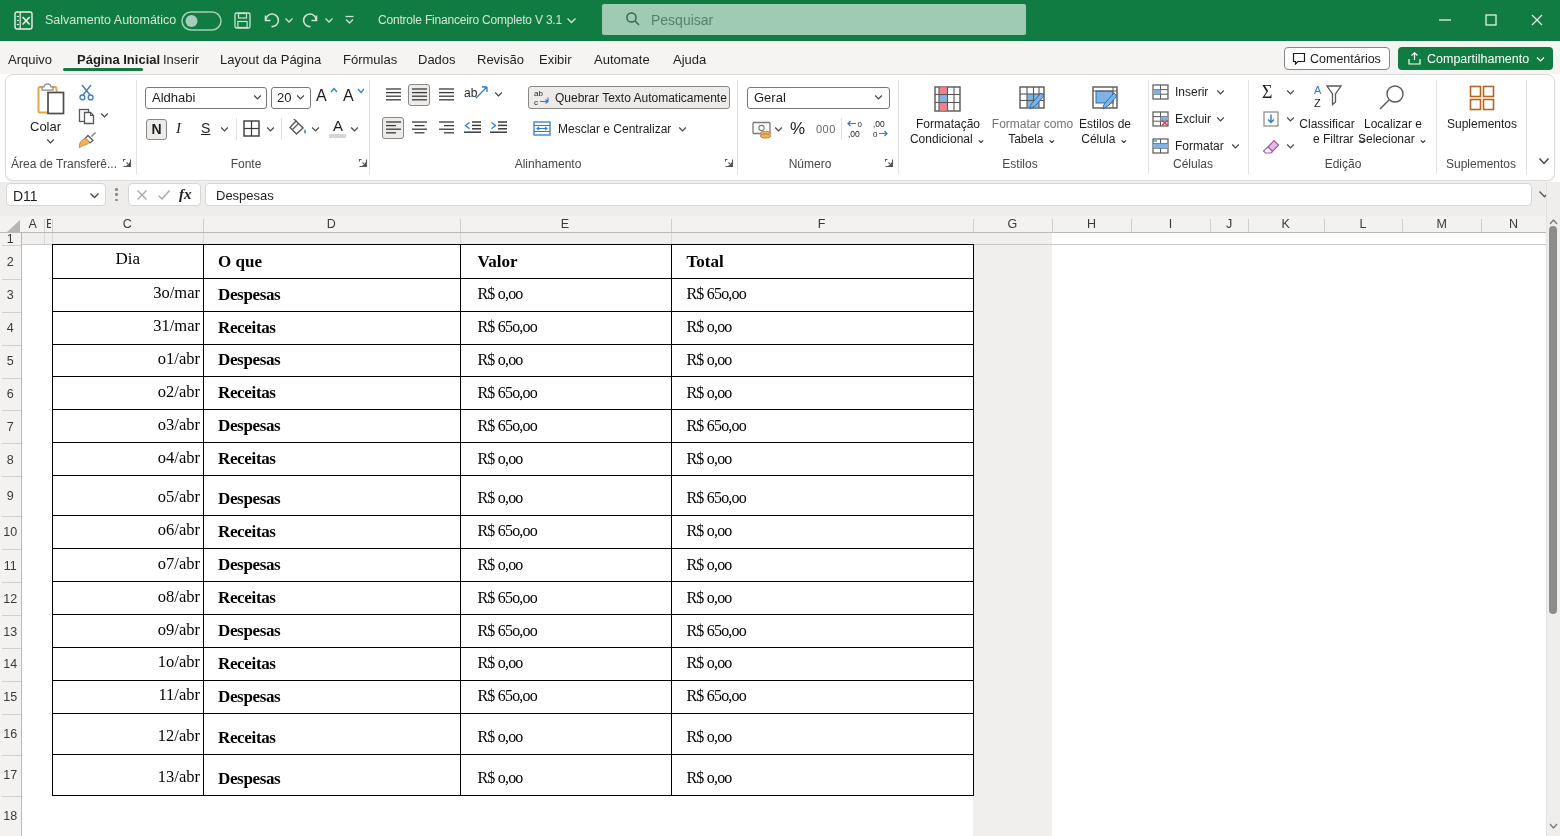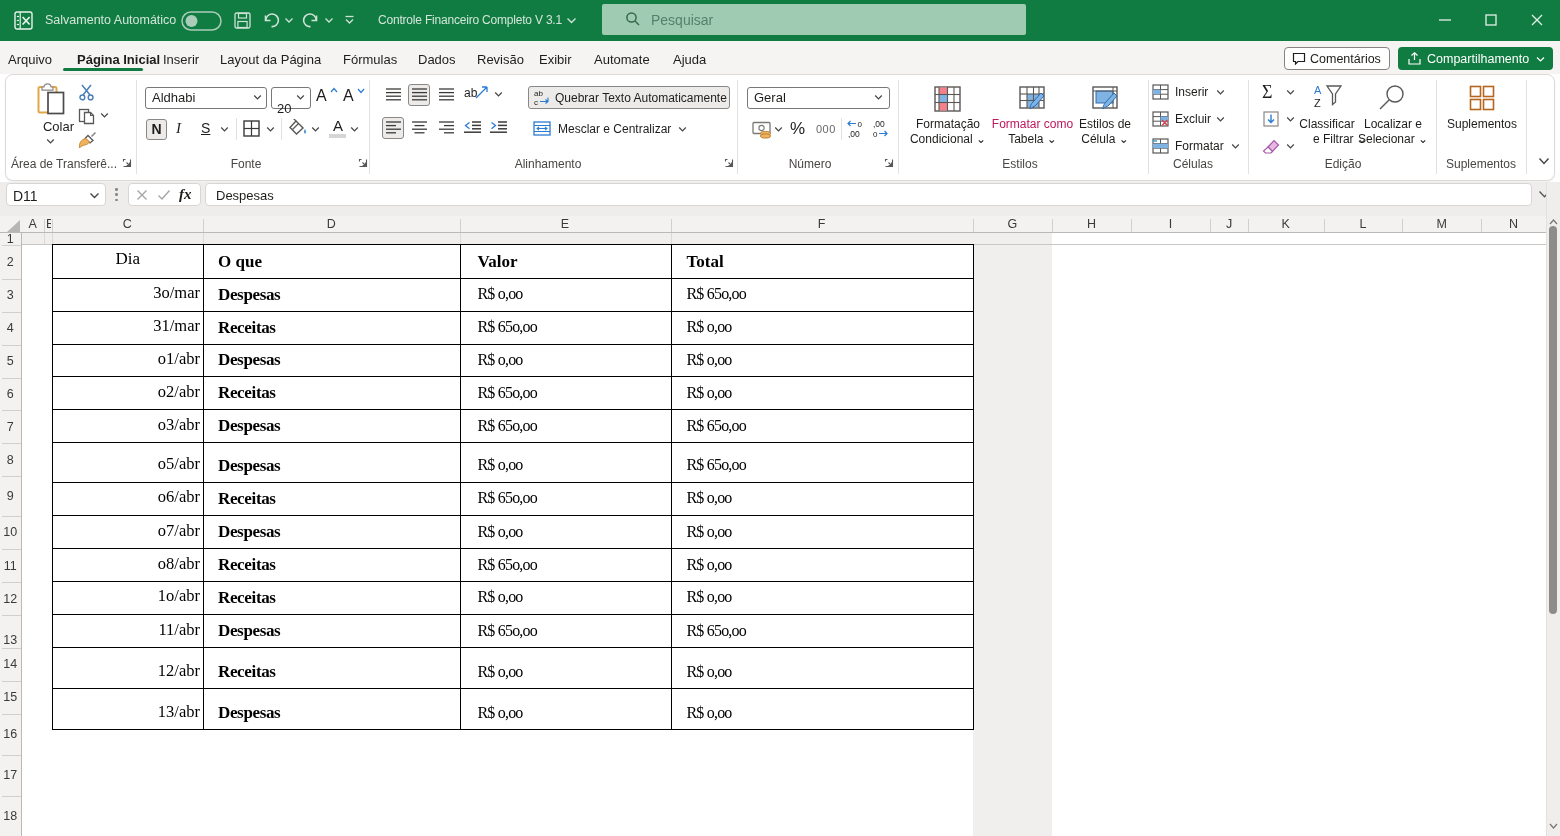--- a/index.html
+++ b/index.html
@@ -126,21 +126,21 @@
     <svg width="10" height="10" viewBox="0 0 10 10">
       <path d="M1.5 3.5 v-2 h2 M1.5 8.5 h7 v-7" fill="none" stroke="#5A5856" stroke-width="1.1"></path>
       <path d="M4.5 4.5 L7.5 7.5 M7.5 4.6 v2.9 h-2.9" fill="none" stroke="#5A5856" stroke-width="1.1"></path>
     </svg>
   </div>
 <svg class="ab" style="left:37px;top:83px" width="30" height="34" viewBox="0 0 30 34">
     <rect x="1.5" y="4" width="18" height="25.5" rx="1.5" fill="none" stroke="#E3A649" stroke-width="2"></rect>
     <path d="M7 4 a3.5 3.2 0 0 1 7 0 h2 v3.2 h-11 v-3.2 z" fill="#fff" stroke="#8A8886" stroke-width="1.2"></path>
     <rect x="11" y="9.5" width="15.5" height="21" fill="#fff" stroke="#4E4C4A" stroke-width="1.7"></rect>
   </svg>
-<div style="position:absolute;left:30px;top:119px;width:44px;height:15px;font-size:13px;color:#1E1D1B;text-align:right;">Colar</div>
+<div style="position:absolute;left:30px;top:119px;width:44px;height:15px;font-size:13px;color:#1E1D1B;text-align:left;">Colar</div>
 <div style="position:absolute;left:46px;top:138px;width:10px;height:7px;">
     <svg width="9" height="7" viewBox="0 0 9 7">
       <path d="M1.2 1.5 L4.5 4.8 L7.8 1.5" fill="none" stroke="#444" stroke-width="1.2"></path>
     </svg>
   </div>
 <svg class="ab" style="left:79px;top:84px" width="15" height="17" viewBox="0 0 15 17">
     <path d="M3 1 L11 11 M12 1 L4 11" stroke="#4A7EBB" stroke-width="1.5" fill="none"></path>
     <circle cx="3.4" cy="13.4" r="2.4" fill="none" stroke="#4A7EBB" stroke-width="1.4"></circle>
     <circle cx="11.6" cy="13.4" r="2.4" fill="none" stroke="#4A7EBB" stroke-width="1.4"></circle>
   </svg>
@@ -160,21 +160,21 @@
     <path d="M8 7.5 L11.5 11 C9 15 4.5 13 1.5 17 C1 12 3 8.5 8 7.5 z" fill="#F0B25E" stroke="#C98B33" stroke-width="1"></path>
   </svg>
 <div style="position:absolute;left:145px;top:86.5px;width:122px;height:22px;background:#fff;border:1px solid #7A7876;border-radius:3px;"></div>
 <div style="position:absolute;left:152px;top:90px;width:80px;height:15px;font-size:13px;color:#1E1D1B;">Aldhabi</div>
 <div style="position:absolute;left:253px;top:94px;width:10px;height:7px;">
     <svg width="9" height="7" viewBox="0 0 9 7">
       <path d="M1.2 1.5 L4.5 4.8 L7.8 1.5" fill="none" stroke="#444" stroke-width="1.2"></path>
     </svg>
   </div>
 <div style="position:absolute;left:271px;top:86.5px;width:40px;height:22px;background:#fff;border:1px solid #7A7876;border-radius:3px;"></div>
-<div style="position:absolute;left:277px;top:90px;width:20px;height:15px;font-size:13px;color:#1E1D1B;margin-top:11px;">20</div>
+<div style="position:absolute;left:277px;top:90px;width:20px;height:15px;font-size:13px;color:#1E1D1B;">20</div>
 <div style="position:absolute;left:296px;top:94px;width:10px;height:7px;">
     <svg width="9" height="7" viewBox="0 0 9 7">
       <path d="M1.2 1.5 L4.5 4.8 L7.8 1.5" fill="none" stroke="#444" stroke-width="1.2"></path>
     </svg>
   </div>
 <div style="position:absolute;left:316px;top:87px;width:16px;height:18px;font-size:16px;color:#1E1D1B;">A</div>
 <svg class="ab" style="left:330px;top:87px" width="8" height="6" viewBox="0 0 8 6">
     <path d="M1 5 L4 1.5 L7 5" fill="none" stroke="#2B7CD3" stroke-width="1.2"></path>
   </svg>
 <div style="position:absolute;left:343px;top:87px;width:16px;height:18px;font-size:16px;color:#1E1D1B;">A</div>
@@ -346,21 +346,21 @@
 <svg class="ab" style="left:1019px;top:86px" width="27" height="26" viewBox="0 0 27 26">
     <rect x="1" y="1" width="24" height="21" fill="#fff" stroke="#5A5856" stroke-width="1.4"></rect>
     <rect x="8" y="8" width="12" height="13" fill="#7FB3E3"></rect>
     <line x1="1" y1="8" x2="25" y2="8" stroke="#5A5856" stroke-width="1.1"></line>
     <line x1="1" y1="14.5" x2="25" y2="14.5" stroke="#5A5856" stroke-width="1.1"></line>
     <line x1="8" y1="1" x2="8" y2="22" stroke="#5A5856" stroke-width="1.1"></line>
     <line x1="14.5" y1="1" x2="14.5" y2="22" stroke="#5A5856" stroke-width="1.1"></line>
     <line x1="20" y1="1" x2="20" y2="22" stroke="#5A5856" stroke-width="1.1"></line>
     <path d="M14 16 L22 7 L25 10 L17 19 C15 21 13 21 11 23 C11 20 12 18 14 16 z" fill="#7FB3E3" stroke="#2B6CB0" stroke-width="1"></path>
   </svg>
-<div style="position:absolute;left:965px;top:117px;width:135px;height:14px;font-size:12px;color:#be185d;text-align:center;">Formatar como</div>
+<div style="position:absolute;left:965px;top:117px;width:135px;height:14px;font-size:12px;color:#737373;text-align:center;">Formatar como</div>
 <div style="position:absolute;left:965px;top:132px;width:135px;height:14px;font-size:12px;color:#1E1D1B;text-align:center;">Tabela ⌄</div>
 <svg class="ab" style="left:1092px;top:86px" width="27" height="26" viewBox="0 0 27 26">
     <rect x="1" y="1" width="24" height="21" fill="#fff" stroke="#5A5856" stroke-width="1.4"></rect>
     <rect x="4" y="5" width="17" height="12" fill="#7FB3E3" stroke="#2B6CB0" stroke-width="1"></rect>
     <line x1="1" y1="5" x2="25" y2="5" stroke="#5A5856" stroke-width="1"></line>
     <line x1="21" y1="1" x2="21" y2="22" stroke="#5A5856" stroke-width="1"></line>
     <path d="M14 16 L22 7 L25 10 L17 19 C15 21 13 21 11 23 C11 20 12 18 14 16 z" fill="#7FB3E3" stroke="#2B6CB0" stroke-width="1"></path>
   </svg>
 <div style="position:absolute;left:1055px;top:117px;width:100px;height:14px;font-size:12px;color:#1E1D1B;text-align:center;">Estilos de</div>
 <div style="position:absolute;left:1055px;top:132px;width:100px;height:14px;font-size:12px;color:#1E1D1B;text-align:center;">Célula ⌄</div>
@@ -525,21 +525,21 @@
 <div style="position:absolute;left:0px;top:443.1px;width:20.5px;height:33.0px;font-size:12.5px;color:#3B3A39;display:flex;align-items:center;justify-content:center;">8</div>
 <div style="position:absolute;left:2px;top:476.1px;width:18.5px;height:1px;background:#D2D0CE;"></div>
 <div style="position:absolute;left:0px;top:476.1px;width:20.5px;height:39.5px;font-size:12.5px;color:#3B3A39;display:flex;align-items:center;justify-content:center;">9</div>
 <div style="position:absolute;left:2px;top:515.6px;width:18.5px;height:1px;background:#D2D0CE;"></div>
 <div style="position:absolute;left:0px;top:515.6px;width:20.5px;height:33.39999999999998px;font-size:12.5px;color:#3B3A39;display:flex;align-items:center;justify-content:center;">10</div>
 <div style="position:absolute;left:2px;top:549.0px;width:18.5px;height:1px;background:#D2D0CE;"></div>
 <div style="position:absolute;left:0px;top:549.0px;width:20.5px;height:33.200000000000045px;font-size:12.5px;color:#3B3A39;display:flex;align-items:center;justify-content:center;">11</div>
 <div style="position:absolute;left:2px;top:582.2px;width:18.5px;height:1px;background:#D2D0CE;"></div>
 <div style="position:absolute;left:0px;top:582.2px;width:20.5px;height:33.09999999999991px;font-size:12.5px;color:#3B3A39;display:flex;align-items:center;justify-content:center;">12</div>
 <div style="position:absolute;left:2px;top:615.3px;width:18.5px;height:1px;background:#D2D0CE;"></div>
-<div style="position:absolute;left:0px;top:615.3px;width:20.5px;height:32.80000000000007px;font-size:12.5px;color:#3B3A39;display:flex;align-items:center;justify-content:center;margin-top:8px;">13</div>
+<div style="position:absolute;left:0px;top:615.3px;width:20.5px;height:32.80000000000007px;font-size:12.5px;color:#3B3A39;display:flex;align-items:center;justify-content:center;">13</div>
 <div style="position:absolute;left:2px;top:648.1px;width:18.5px;height:1px;background:#D2D0CE;"></div>
 <div style="position:absolute;left:0px;top:648.1px;width:20.5px;height:32.69999999999993px;font-size:12.5px;color:#3B3A39;display:flex;align-items:center;justify-content:center;">14</div>
 <div style="position:absolute;left:2px;top:680.8px;width:18.5px;height:1px;background:#D2D0CE;"></div>
 <div style="position:absolute;left:0px;top:680.8px;width:20.5px;height:33.200000000000045px;font-size:12.5px;color:#3B3A39;display:flex;align-items:center;justify-content:center;">15</div>
 <div style="position:absolute;left:2px;top:714.0px;width:18.5px;height:1px;background:#D2D0CE;"></div>
 <div style="position:absolute;left:0px;top:714.0px;width:20.5px;height:40.89999999999998px;font-size:12.5px;color:#3B3A39;display:flex;align-items:center;justify-content:center;">16</div>
 <div style="position:absolute;left:2px;top:754.9px;width:18.5px;height:1px;background:#D2D0CE;"></div>
 <div style="position:absolute;left:0px;top:754.9px;width:20.5px;height:41.0px;font-size:12.5px;color:#3B3A39;display:flex;align-items:center;justify-content:center;">17</div>
 <div style="position:absolute;left:2px;top:795.9px;width:18.5px;height:1px;background:#D2D0CE;"></div>
 <div style="position:absolute;left:0px;top:795.9px;width:20.5px;height:41.10000000000002px;font-size:12.5px;color:#3B3A39;display:flex;align-items:center;justify-content:center;">18</div>
@@ -589,20 +589,26 @@
         <td style="border:1.8px solid #000;font-weight:bold;font-size:17px;letter-spacing:-0.35px;vertical-align:bottom;padding:0 0 6px 14px;">Receitas</td>
         <td style="border:1.8px solid #000;font-size:16px;letter-spacing:-0.8px;vertical-align:bottom;padding:0 0 7.5px 17px;">R$ 65o,oo</td>
         <td style="border:1.8px solid #000;font-size:16px;letter-spacing:-0.8px;vertical-align:bottom;padding:0 0 7.5px 15px;">R$ o,oo</td>
       </tr>
 <tr style="height:33.0px">
         <td style="border:1.8px solid #000;text-align:right;vertical-align:bottom;font-size:16.5px;padding:0 3px 7.5px 0;">o3/abr</td>
         <td style="border:1.8px solid #000;font-weight:bold;font-size:17px;letter-spacing:-0.35px;vertical-align:bottom;padding:0 0 6px 14px;">Despesas</td>
         <td style="border:1.8px solid #000;font-size:16px;letter-spacing:-0.8px;vertical-align:bottom;padding:0 0 7.5px 17px;">R$ 65o,oo</td>
         <td style="border:1.8px solid #000;font-size:16px;letter-spacing:-0.8px;vertical-align:bottom;padding:0 0 7.5px 15px;">R$ 65o,oo</td>
       </tr>
+<tr style="height:33.0px">
+        <td style="border:1.8px solid #000;text-align:right;vertical-align:bottom;font-size:16.5px;padding:0 3px 7.5px 0;">o4/abr</td>
+        <td style="border:1.8px solid #000;font-weight:bold;font-size:17px;letter-spacing:-0.35px;vertical-align:bottom;padding:0 0 6px 14px;">Receitas</td>
+        <td style="border:1.8px solid #000;font-size:16px;letter-spacing:-0.8px;vertical-align:bottom;padding:0 0 7.5px 17px;">R$ o,oo</td>
+        <td style="border:1.8px solid #000;font-size:16px;letter-spacing:-0.8px;vertical-align:bottom;padding:0 0 7.5px 15px;">R$ o,oo</td>
+      </tr>
 <tr style="height:39.5px">
         <td style="border:1.8px solid #000;text-align:right;vertical-align:bottom;font-size:16.5px;padding:0 3px 7.5px 0;">o5/abr</td>
         <td style="border:1.8px solid #000;font-weight:bold;font-size:17px;letter-spacing:-0.35px;vertical-align:bottom;padding:0 0 6px 14px;">Despesas</td>
         <td style="border:1.8px solid #000;font-size:16px;letter-spacing:-0.8px;vertical-align:bottom;padding:0 0 7.5px 17px;">R$ o,oo</td>
         <td style="border:1.8px solid #000;font-size:16px;letter-spacing:-0.8px;vertical-align:bottom;padding:0 0 7.5px 15px;">R$ 65o,oo</td>
       </tr>
 <tr style="height:33.39999999999998px">
         <td style="border:1.8px solid #000;text-align:right;vertical-align:bottom;font-size:16.5px;padding:0 3px 7.5px 0;">o6/abr</td>
         <td style="border:1.8px solid #000;font-weight:bold;font-size:17px;letter-spacing:-0.35px;vertical-align:bottom;padding:0 0 6px 14px;">Receitas</td>
         <td style="border:1.8px solid #000;font-size:16px;letter-spacing:-0.8px;vertical-align:bottom;padding:0 0 7.5px 17px;">R$ 65o,oo</td>
@@ -612,20 +618,26 @@
         <td style="border:1.8px solid #000;text-align:right;vertical-align:bottom;font-size:16.5px;padding:0 3px 7.5px 0;">o7/abr</td>
         <td style="border:1.8px solid #000;font-weight:bold;font-size:17px;letter-spacing:-0.35px;vertical-align:bottom;padding:0 0 6px 14px;">Despesas</td>
         <td style="border:1.8px solid #000;font-size:16px;letter-spacing:-0.8px;vertical-align:bottom;padding:0 0 7.5px 17px;">R$ o,oo</td>
         <td style="border:1.8px solid #000;font-size:16px;letter-spacing:-0.8px;vertical-align:bottom;padding:0 0 7.5px 15px;">R$ o,oo</td>
       </tr>
 <tr style="height:33.09999999999991px">
         <td style="border:1.8px solid #000;text-align:right;vertical-align:bottom;font-size:16.5px;padding:0 3px 7.5px 0;">o8/abr</td>
         <td style="border:1.8px solid #000;font-weight:bold;font-size:17px;letter-spacing:-0.35px;vertical-align:bottom;padding:0 0 6px 14px;">Receitas</td>
         <td style="border:1.8px solid #000;font-size:16px;letter-spacing:-0.8px;vertical-align:bottom;padding:0 0 7.5px 17px;">R$ 65o,oo</td>
         <td style="border:1.8px solid #000;font-size:16px;letter-spacing:-0.8px;vertical-align:bottom;padding:0 0 7.5px 15px;">R$ o,oo</td>
+      </tr>
+<tr style="height:32.80000000000007px">
+        <td style="border:1.8px solid #000;text-align:right;vertical-align:bottom;font-size:16.5px;padding:0 3px 7.5px 0;">o9/abr</td>
+        <td style="border:1.8px solid #000;font-weight:bold;font-size:17px;letter-spacing:-0.35px;vertical-align:bottom;padding:0 0 6px 14px;">Despesas</td>
+        <td style="border:1.8px solid #000;font-size:16px;letter-spacing:-0.8px;vertical-align:bottom;padding:0 0 7.5px 17px;">R$ 65o,oo</td>
+        <td style="border:1.8px solid #000;font-size:16px;letter-spacing:-0.8px;vertical-align:bottom;padding:0 0 7.5px 15px;">R$ 65o,oo</td>
       </tr>
 <tr style="height:32.69999999999993px">
         <td style="border:1.8px solid #000;text-align:right;vertical-align:bottom;font-size:16.5px;padding:0 3px 7.5px 0;">1o/abr</td>
         <td style="border:1.8px solid #000;font-weight:bold;font-size:17px;letter-spacing:-0.35px;vertical-align:bottom;padding:0 0 6px 14px;">Receitas</td>
         <td style="border:1.8px solid #000;font-size:16px;letter-spacing:-0.8px;vertical-align:bottom;padding:0 0 7.5px 17px;">R$ o,oo</td>
         <td style="border:1.8px solid #000;font-size:16px;letter-spacing:-0.8px;vertical-align:bottom;padding:0 0 7.5px 15px;">R$ o,oo</td>
       </tr>
 <tr style="height:33.200000000000045px">
         <td style="border:1.8px solid #000;text-align:right;vertical-align:bottom;font-size:16.5px;padding:0 3px 7.5px 0;">11/abr</td>
         <td style="border:1.8px solid #000;font-weight:bold;font-size:17px;letter-spacing:-0.35px;vertical-align:bottom;padding:0 0 6px 14px;">Despesas</td>

